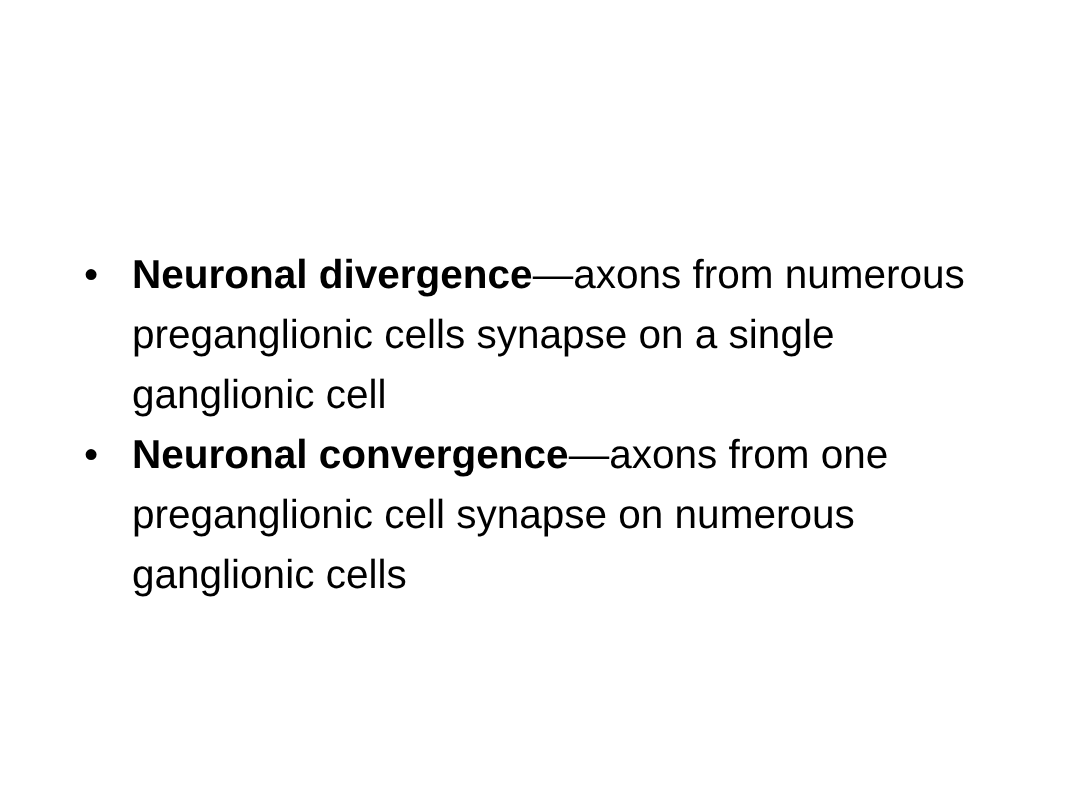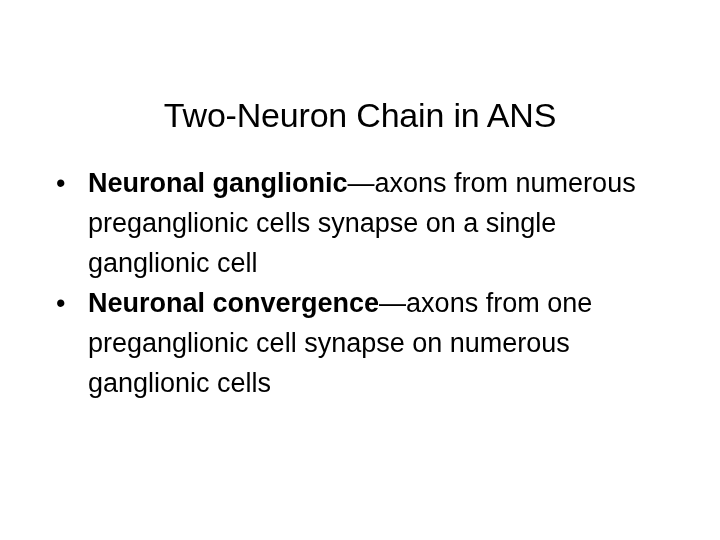--- a/index.html
+++ b/index.html
@@ -64,26 +64,25 @@
 
   .lead-term {
     font-weight: 700;
   }
 </style>
 </head>
 <body>
 
 <div class="slide">
 
-  <h1 class="slide-title">Two-Neuron Chain in ANS</h1>
 
   <ul class="body-list">
 
     <li class="bullet-item">
-      <span class="bullet-marker">•</span><span class="lead-term">Neuronal ganglionic</span><span>—</span><span>axons from numerous preganglionic cells synapse on a single ganglionic cell</span>
+      <span class="bullet-marker">•</span><span class="lead-term">Neuronal divergence</span><span>—</span><span>axons from numerous preganglionic cells synapse on a single ganglionic cell</span>
     </li>
 
     <li class="bullet-item">
       <span class="bullet-marker">•</span><span class="lead-term">Neuronal convergence</span><span>—</span><span>axons from one preganglionic cell synapse on numerous ganglionic cells</span>
     </li>
 
   </ul>
 
 </div>
 

